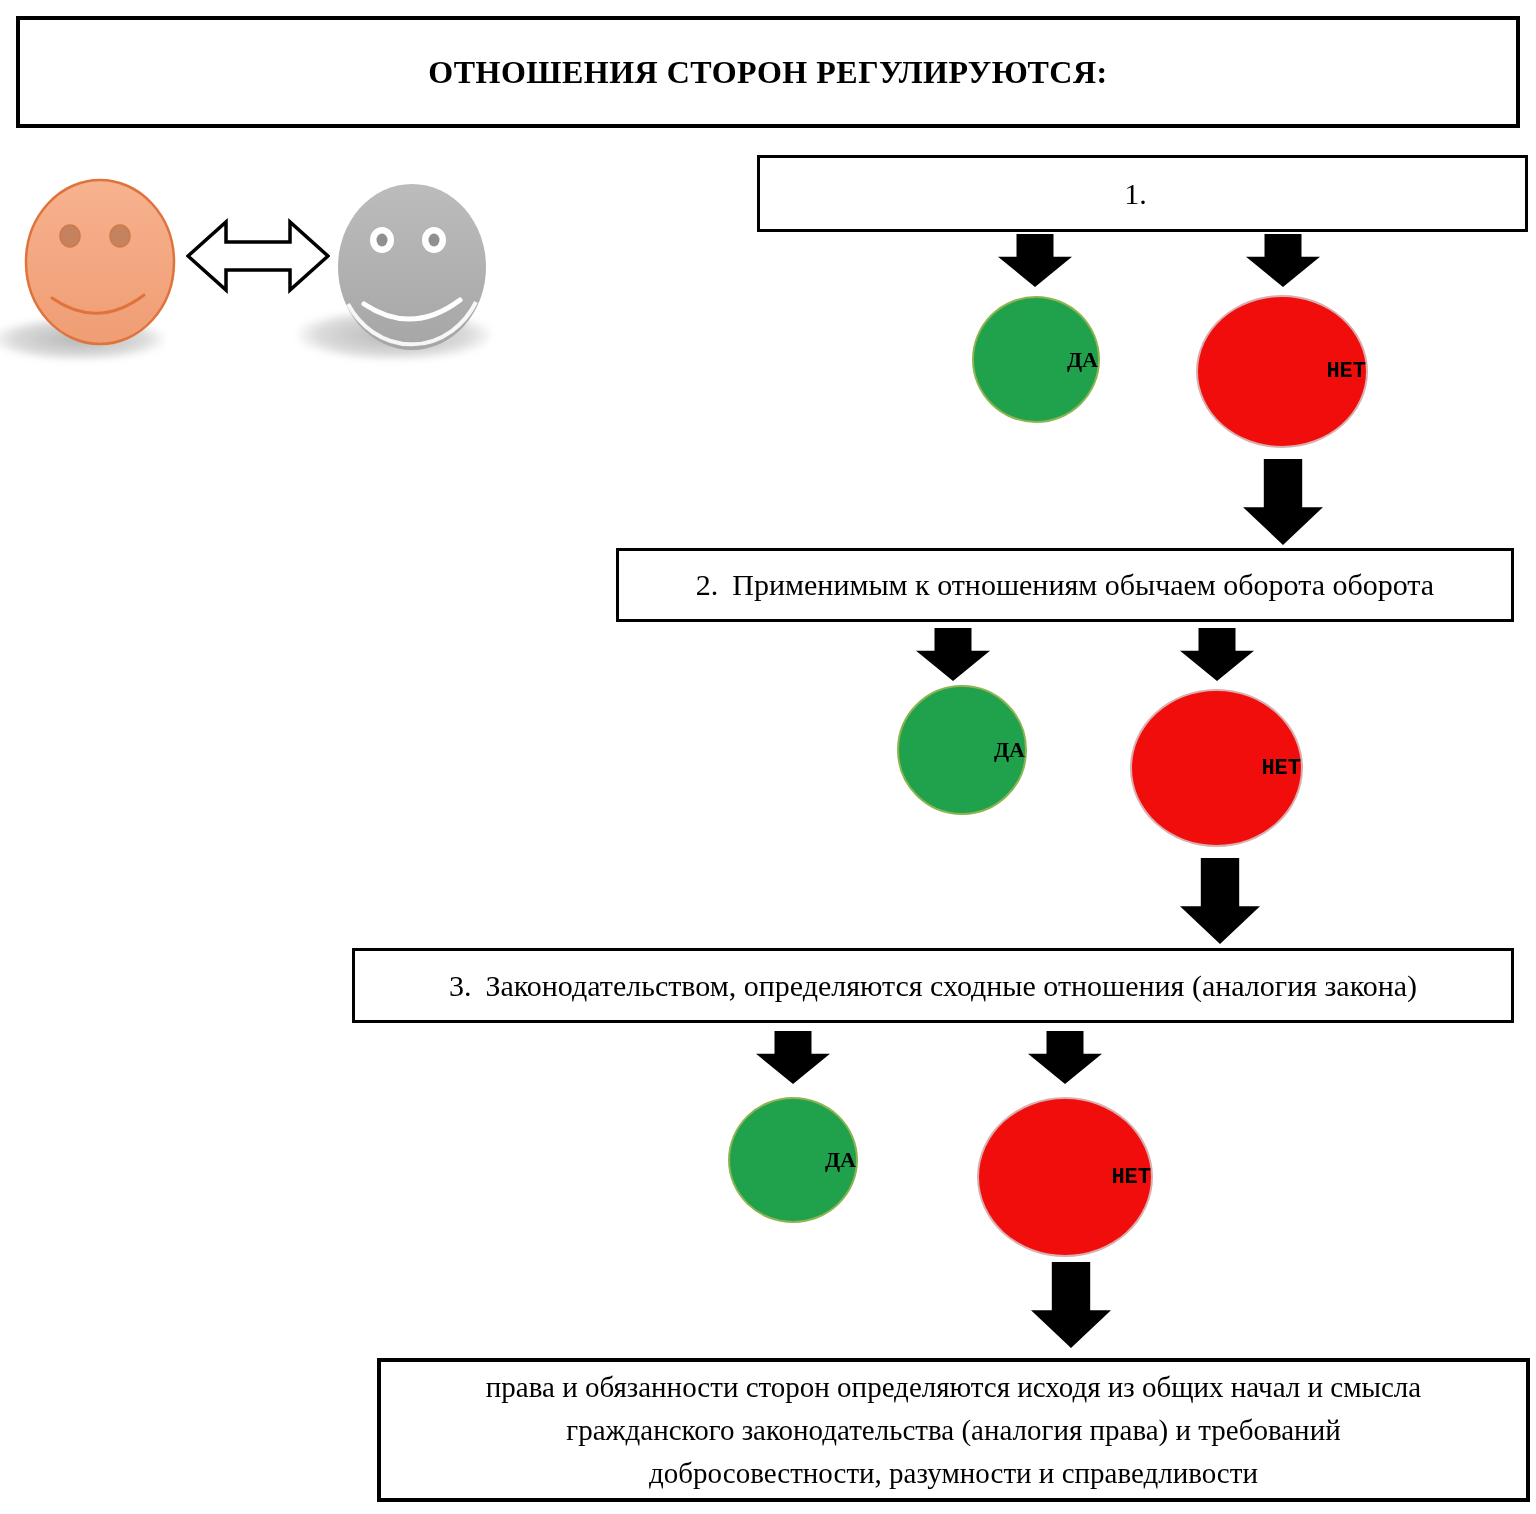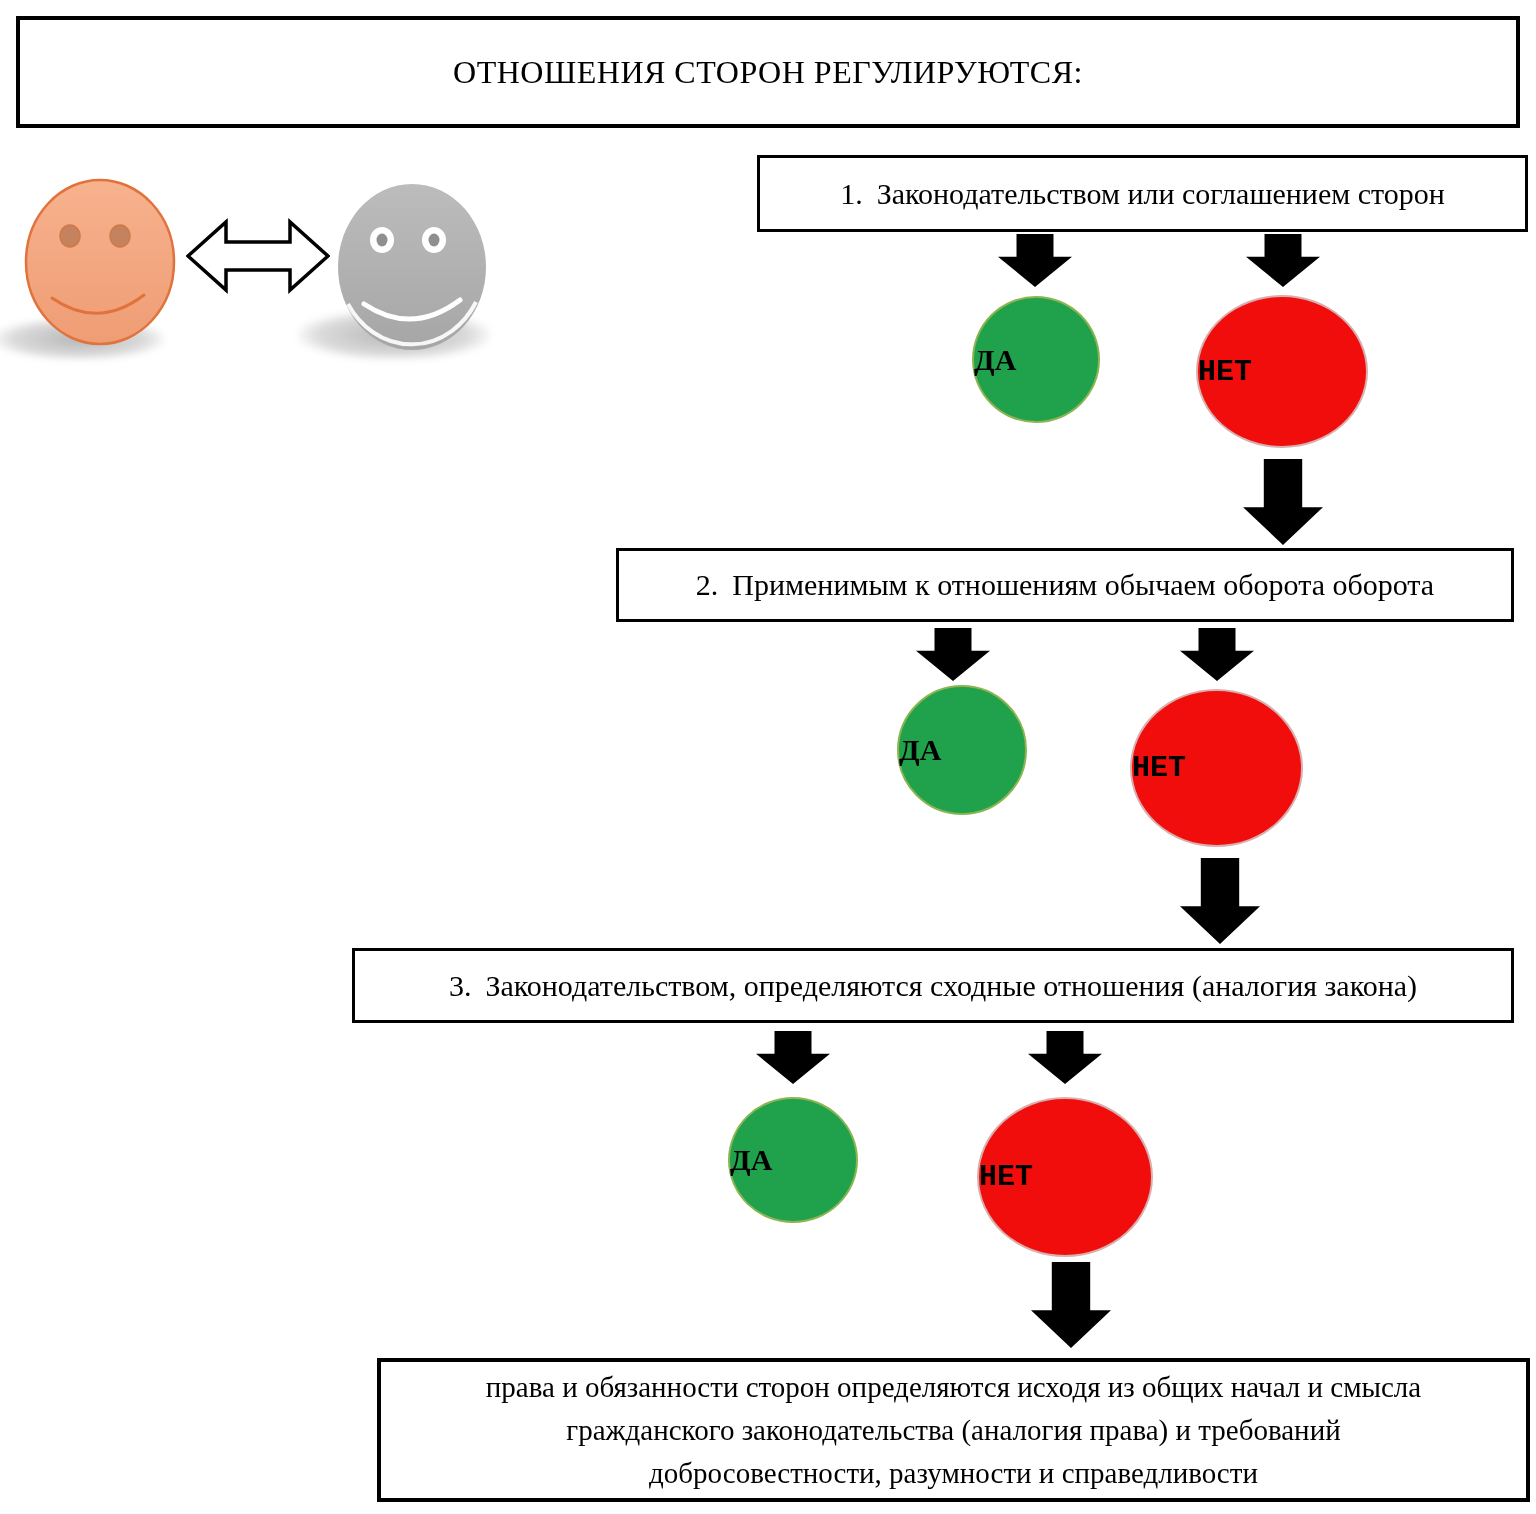--- a/index.html
+++ b/index.html
@@ -2,38 +2,38 @@
 <html><head>
 <meta charset="utf-8">
 <style>
   html,body{margin:0;padding:0;background:#fff;}
   body{width:1536px;height:1514px;position:relative;font-family:"Liberation Serif","DejaVu Serif",serif;color:#000;}
   .abs{position:absolute;box-sizing:border-box;}
 
   
   .title-box{left:16px;top:16px;width:1504px;height:112px;border:4px solid #000;
     display:flex;align-items:center;justify-content:center;}
-  .title-box span{font-size:32px;font-weight:normal;letter-spacing:.5px;}
+  .title-box span{font-size:32px;font-weight:bold;letter-spacing:.5px;}
 
   
   .step-box{border:3px solid #000;display:flex;align-items:center;justify-content:center;
     font-size:30px;white-space:nowrap;}
   .step-box .num{margin-right:14px;}
   .box1{left:757px;top:155px;width:771px;height:77px;}
   .box2{left:616px;top:548px;width:898px;height:74px;}
   .box3{left:352px;top:948px;width:1162px;height:75px;}
 
   
   .final-box{left:377px;top:1358px;width:1153px;height:144px;border:4px solid #000;
     display:flex;align-items:center;justify-content:center;text-align:center;}
   .final-box span{font-size:29px;line-height:43px;white-space:pre-line;}
 
   
-  .circle{border-radius:50%;display:flex;align-items:center;justify-content:flex-start;
-    font-weight:bold;font-size:30px;}
+  .circle{border-radius:50%;display:flex;align-items:center;justify-content:flex-end;
+    font-weight:bold;font-size:22px;}
   .yes{background:#1FA24B;border:2px solid #8CB452;}
   .no{background:#F20D0D;border:2px solid #D9AEAE;font-family:Liberation Mono, monospace;}
   .yes1{left:972px;top:296px;width:128px;height:127px;}
   .no1{left:1196px;top:295px;width:172px;height:153px;}
   .yes2{left:897px;top:685px;width:130px;height:130px;}
   .no2{left:1130px;top:689px;width:173px;height:158px;}
   .yes3{left:728px;top:1097px;width:130px;height:126px;}
   .no3{left:977px;top:1097px;width:176px;height:160px;}
 
   
@@ -95,21 +95,20 @@
   <path d="M14 122 A 74 83 0 0 0 142 120" fill="none" stroke="#fff" stroke-width="4" opacity=".9"></path>
   <ellipse cx="48" cy="58" rx="12" ry="13" fill="#fff"></ellipse>
   <ellipse cx="48" cy="58" rx="5.5" ry="6.5" fill="#8F8F8F"></ellipse>
   <ellipse cx="100" cy="58" rx="12" ry="13" fill="#fff"></ellipse>
   <ellipse cx="100" cy="58" rx="5.5" ry="6.5" fill="#8F8F8F"></ellipse>
   <path d="M30 122 Q 78 154 126 118" fill="none" stroke="#fff" stroke-width="5" stroke-linecap="round"></path>
 </svg>
 
 <div class="abs step-box box1">
   <span class="num">1.</span>
-  <span>Законодательством или соглашением сторон</span>
 </div>
 <div class="abs arrow-sm a1a" style="background-color: rgb(0, 0, 0);"></div>
 <div class="abs arrow-sm a1b" style="background-color: rgb(0, 0, 0);"></div>
 <div class="abs circle yes yes1" style="background-color: rgb(31, 162, 75);">
   <span>ДА</span>
 </div>
 <div class="abs circle no no1" style="background-color: rgb(242, 13, 13);">
   <span>НЕТ</span>
 </div>
 <div class="abs arrow-lg b1" style="background-color: rgb(0, 0, 0);"></div>

